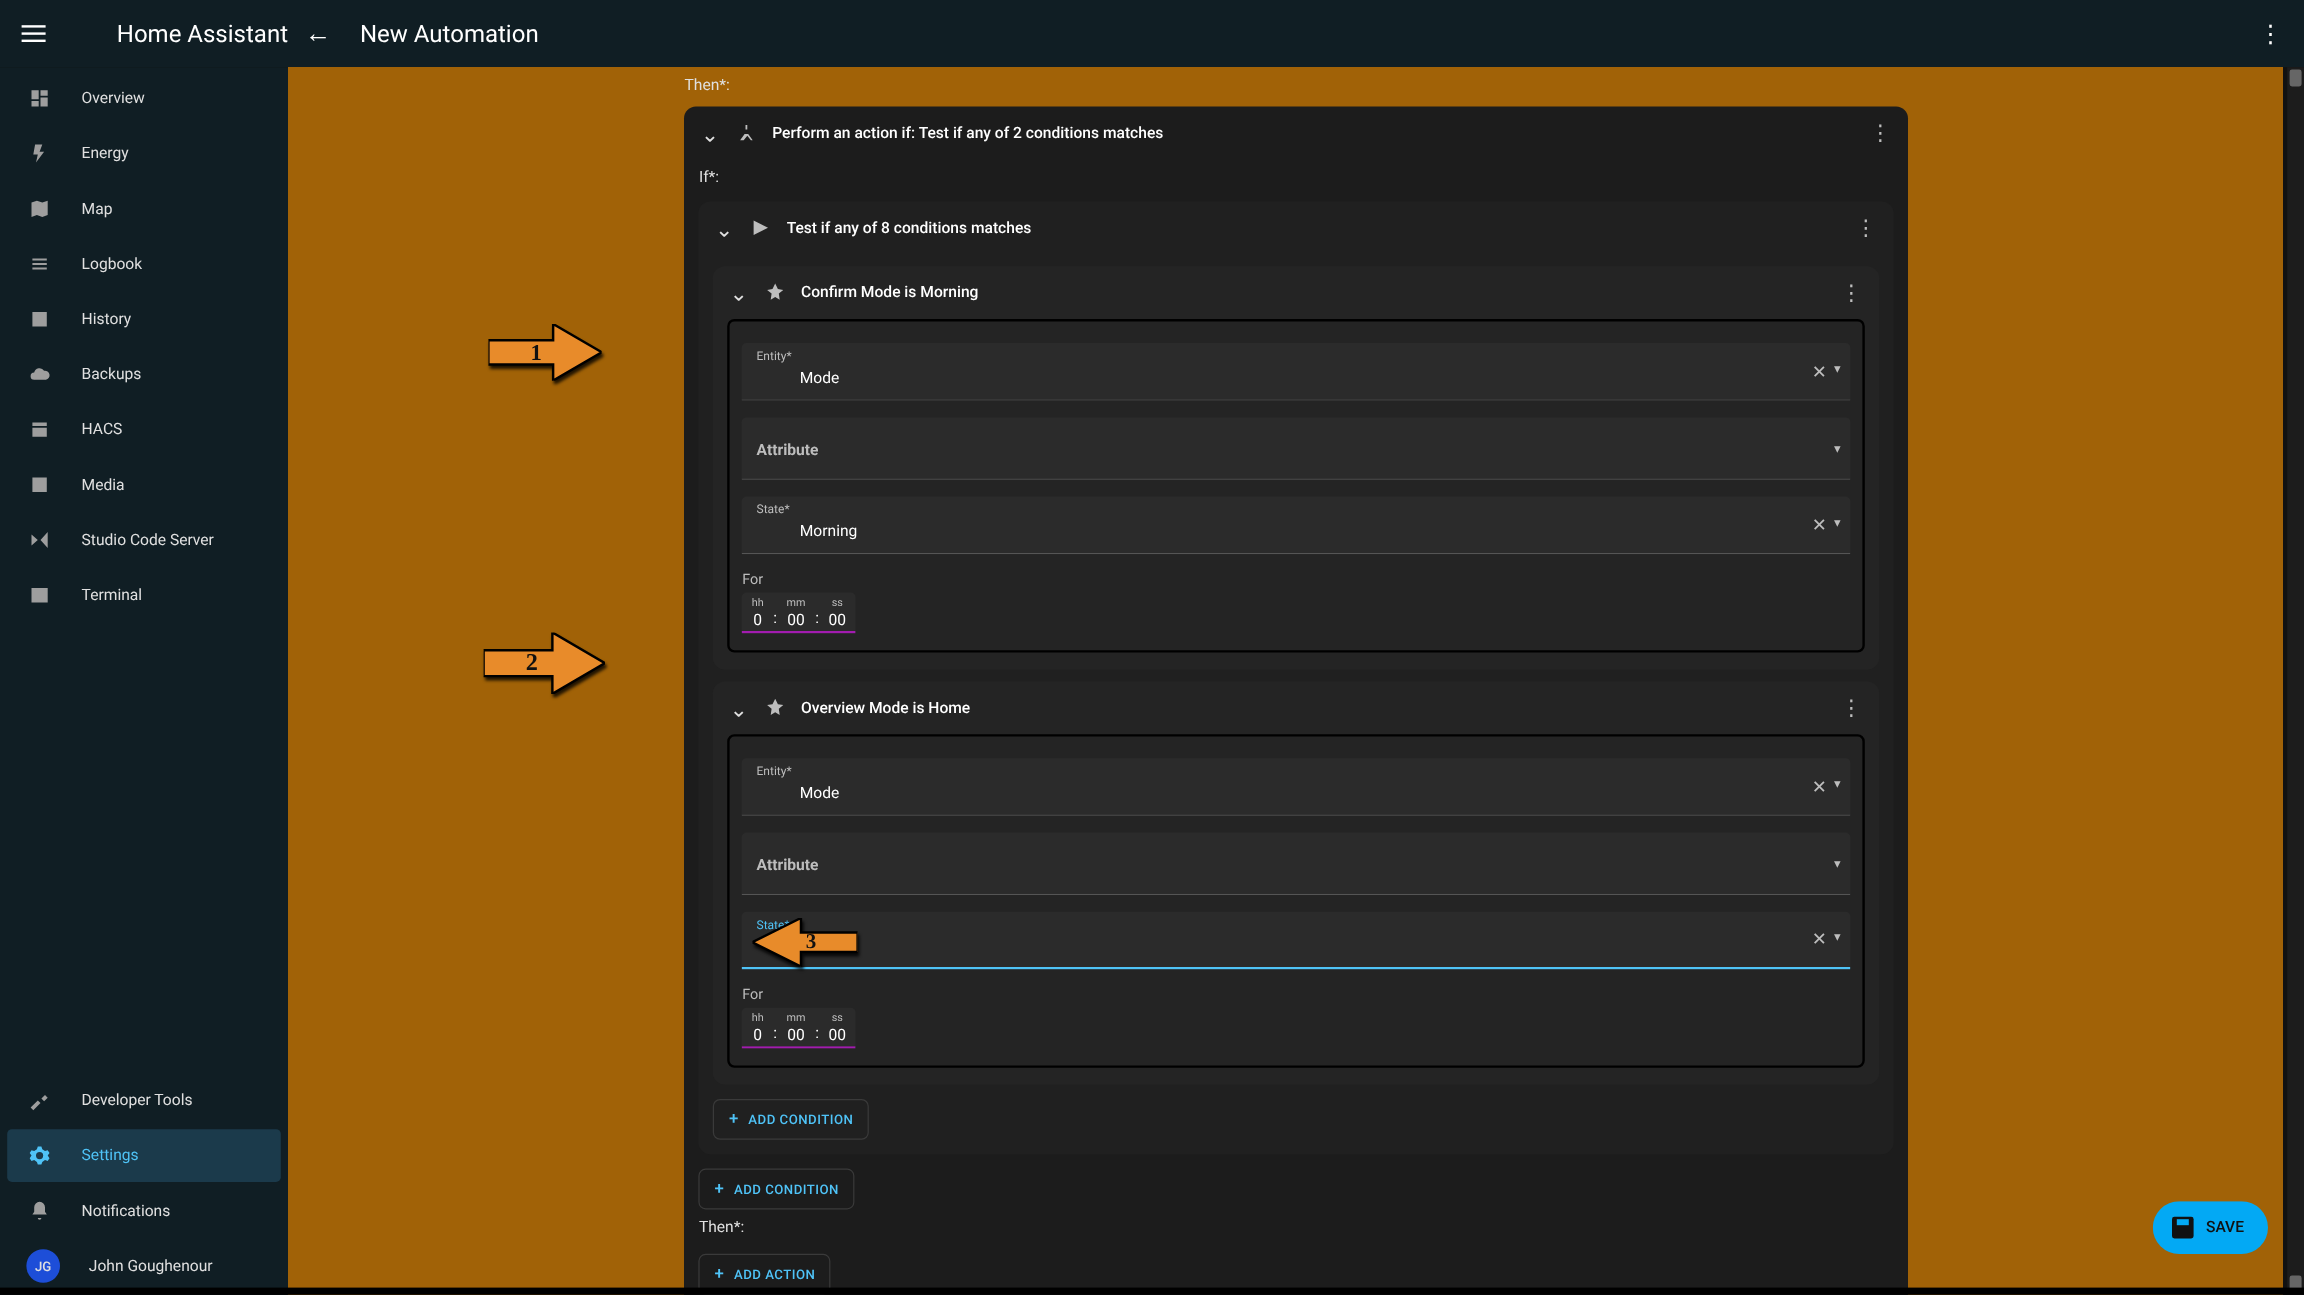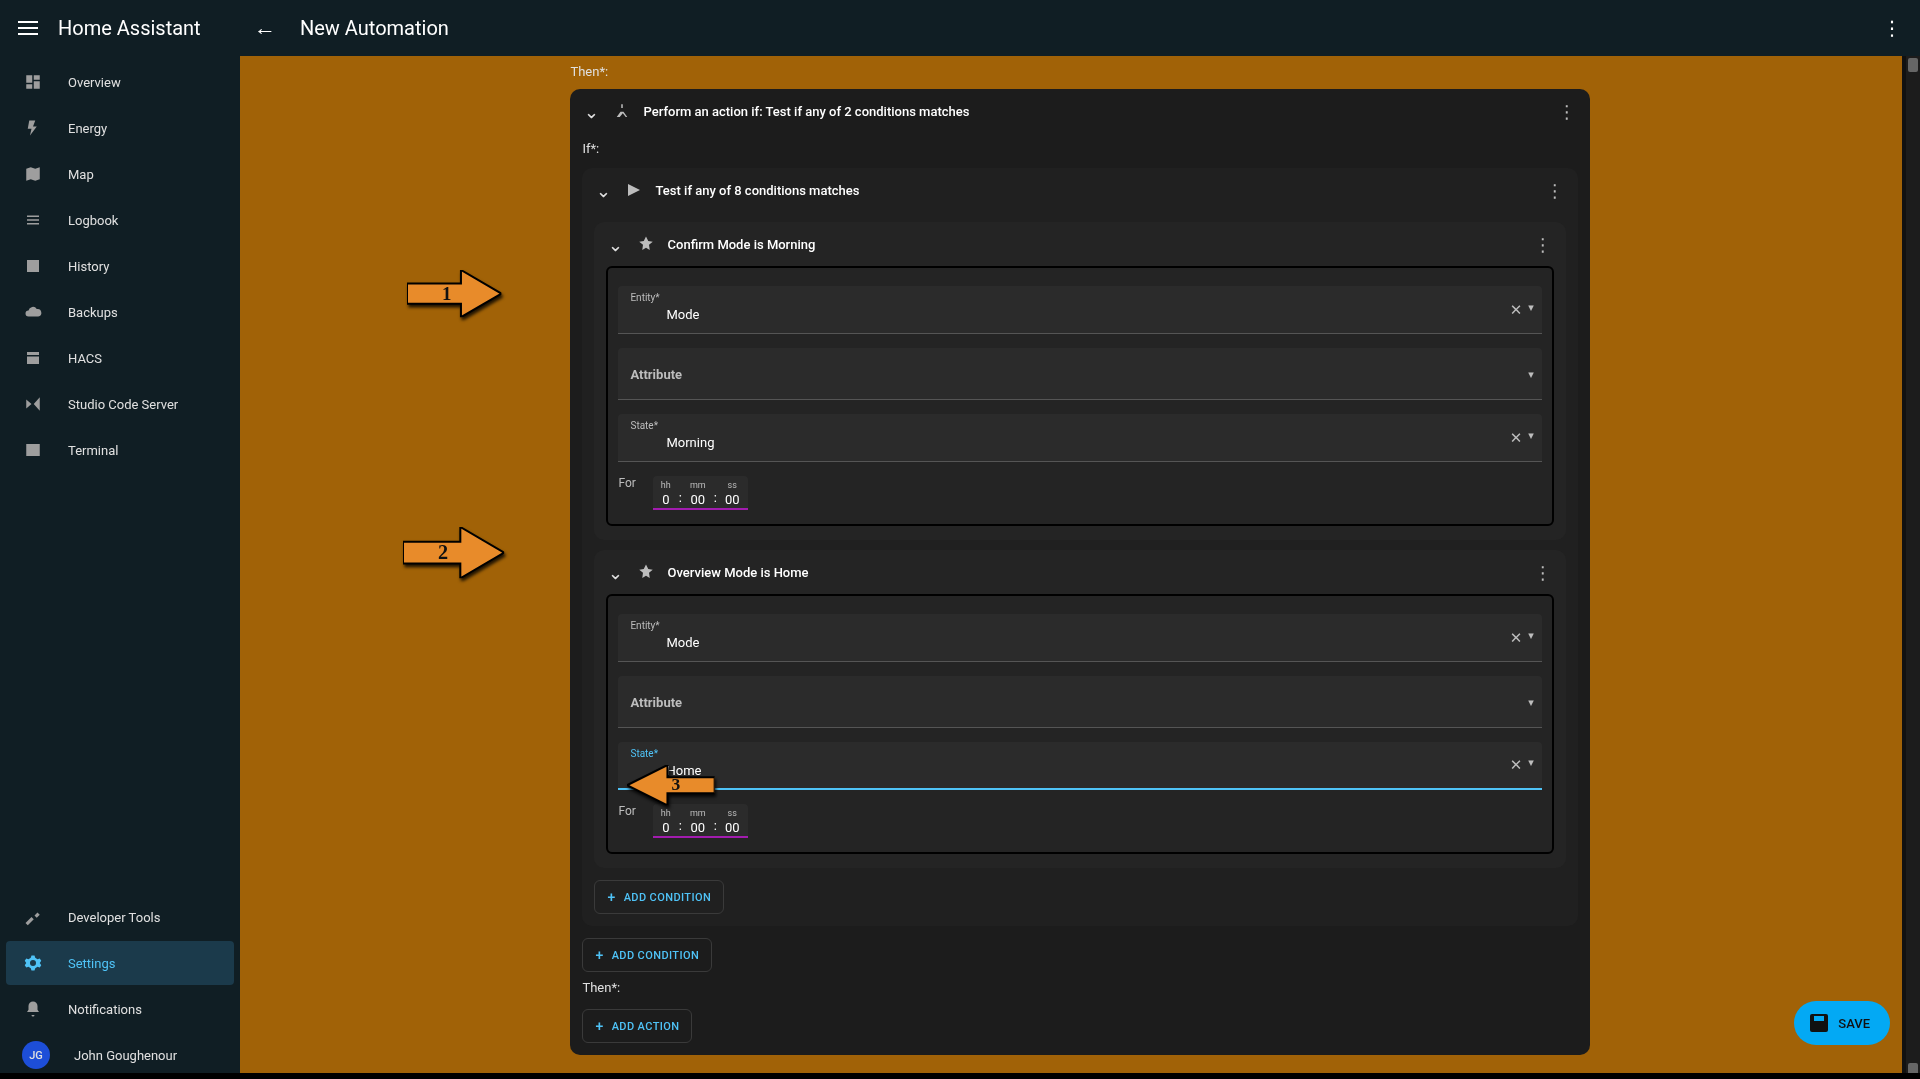--- a/index.html
+++ b/index.html
@@ -19,20 +19,21 @@
   display:flex;
   align-items:center;
   background:#101e24;
 }
 .appbar .left {
   width:240px;
   display:flex;
   align-items:center;
   gap:20px;
   padding-left:18px;
+  justify-content:space-between;
 }
 .hamburger { width:20px; height:14px; display:flex; flex-direction:column; justify-content:space-between; cursor:pointer; }
 .hamburger span { height:2px; background:#fff; display:block; }
 .appbar .title-left { font-size:20px; font-weight:400; }
 .appbar .header-main { display:flex; align-items:center; gap:24px; padding-left:14px; flex:1; }
 .back-arrow { font-size:22px; color:#fff; cursor:pointer; }
 .appbar .page-title { font-size:20px; font-weight:400; }
 .appbar .menu-right { margin-left:auto; padding-right:18px; font-size:20px; cursor:pointer; color:#fff; }
 
 
@@ -127,21 +128,21 @@
 .field .val {
   font-size:13px; color:#fff;
   background:transparent; border:none; outline:none; width:100%;margin-left:36px;
 }
 .field .placeholder { color:#bdbdbd; font-size:13px;font-weight:bold; }
 .field .end-icons { position:absolute; right:8px; top:50%; transform:translateY(-50%); display:flex; gap:6px; color:#bdbdbd; font-size:13px; }
 .field .end-icons .clear { cursor:pointer; font-size:15px; }
 .field .end-icons .drop { cursor:pointer; font-size:11px; }
 .field.attribute { padding:16px 40px 16px 12px; }
 
-.for-wrap { display:flex; flex-direction:row; gap:17px; }
+.for-wrap { display:flex; flex-direction:column; gap:4px; }
 .for-label { font-size:12px; color:#bdbdbd; }
 .duration {
   display:inline-flex;
   background:#2b2b2b;
   border-bottom:2px solid #a21caf;
   border-radius:4px 4px 0 0;
   padding:4px 8px 1px 8px;
   gap:8px;
   width:max-content;
 }
@@ -288,20 +289,28 @@
     </span>
     <span>Backups</span>
   </div>
   <div class="nav-item">
     <span class="nav-icon">
       <svg class="icon-path" viewBox="0 0 24 24">
           <path d="M4 4h16v4H4zm0 6h16v10H4z"></path>
         </svg>
     </span>
     <span>HACS</span>
+  </div>
+  <div class="nav-item">
+    <span class="nav-icon">
+      <svg class="icon-path" viewBox="0 0 24 24">
+          <path d="M4 4h16v16H4zM10 8l6 4-6 4z"></path>
+        </svg>
+    </span>
+    <span>Media</span>
   </div>
   <div class="nav-item">
     <span class="nav-icon">
       <svg class="icon-path" viewBox="0 0 24 24">
           <path d="M3 6l7 6-7 6zM21 3v18l-8-9z"></path>
         </svg>
     </span>
     <span>Studio Code Server</span>
   </div>
   <div class="nav-item">

